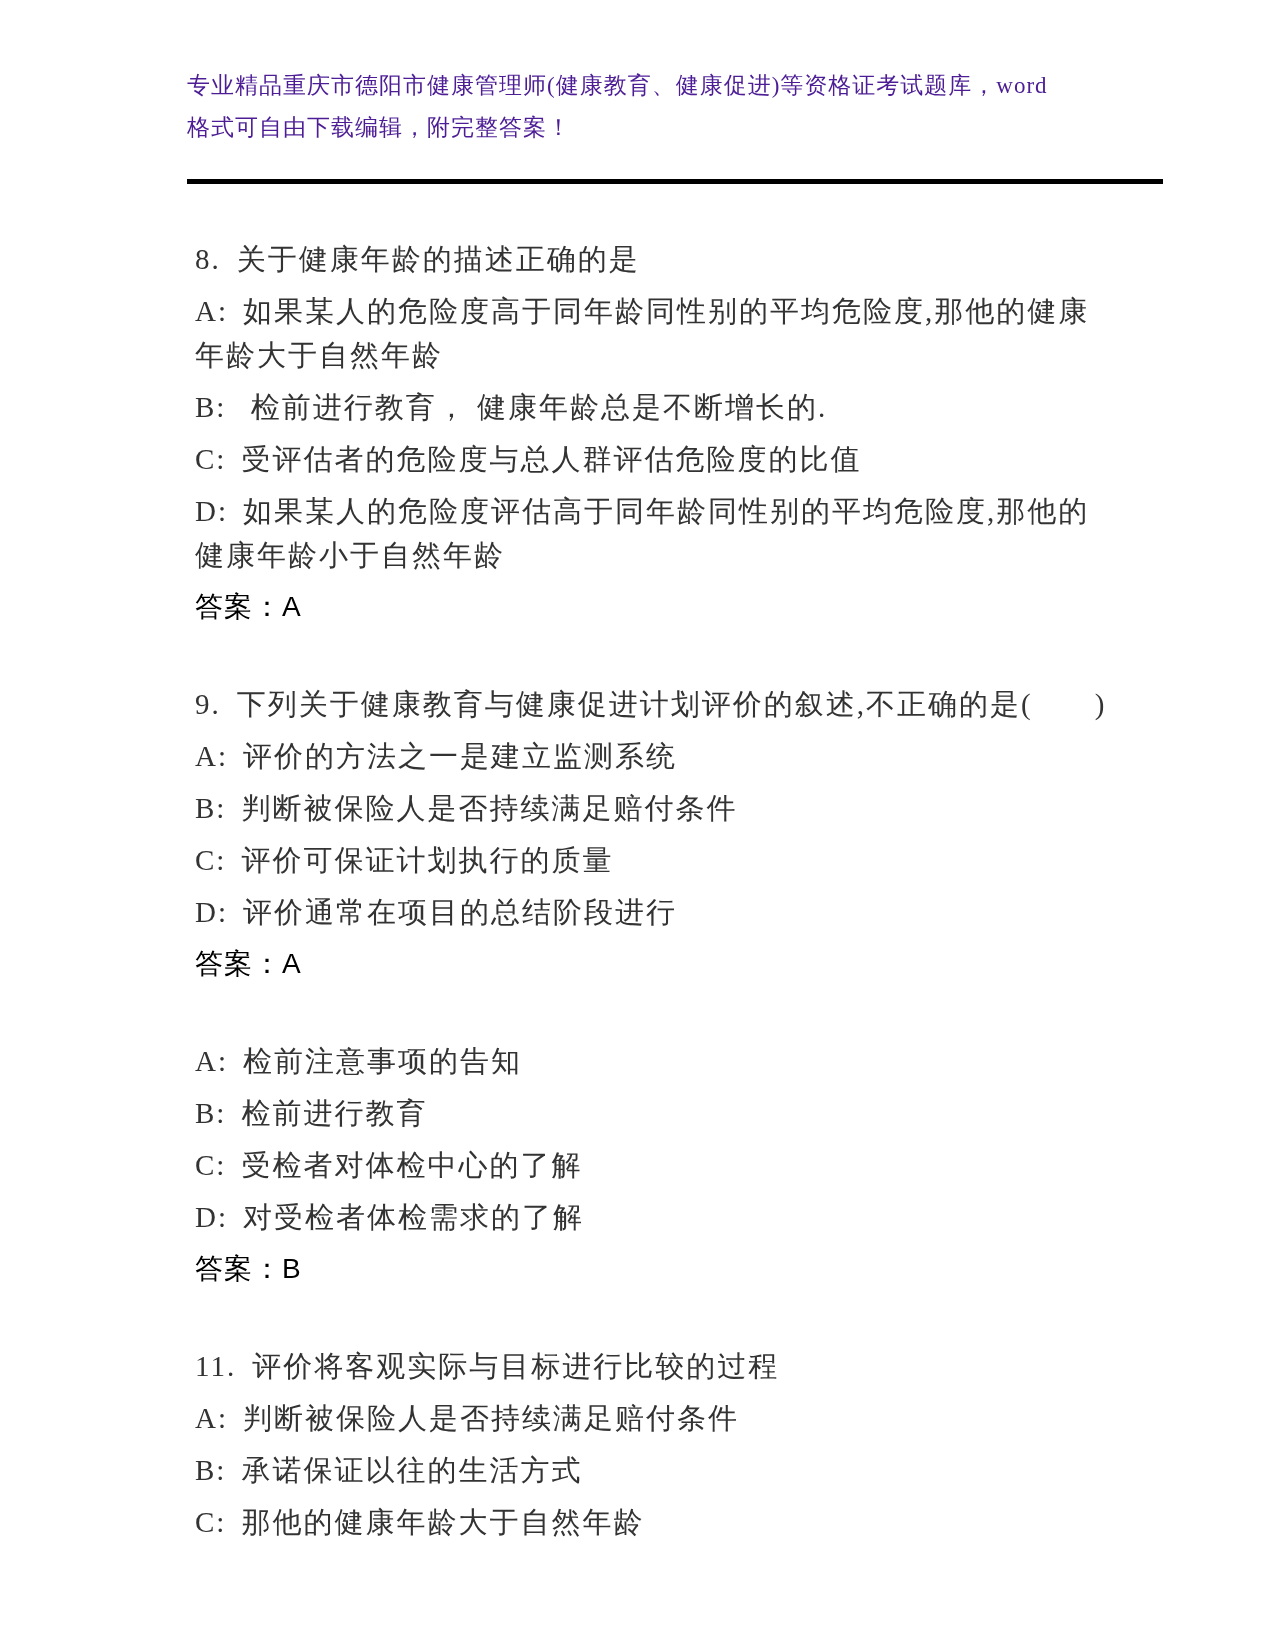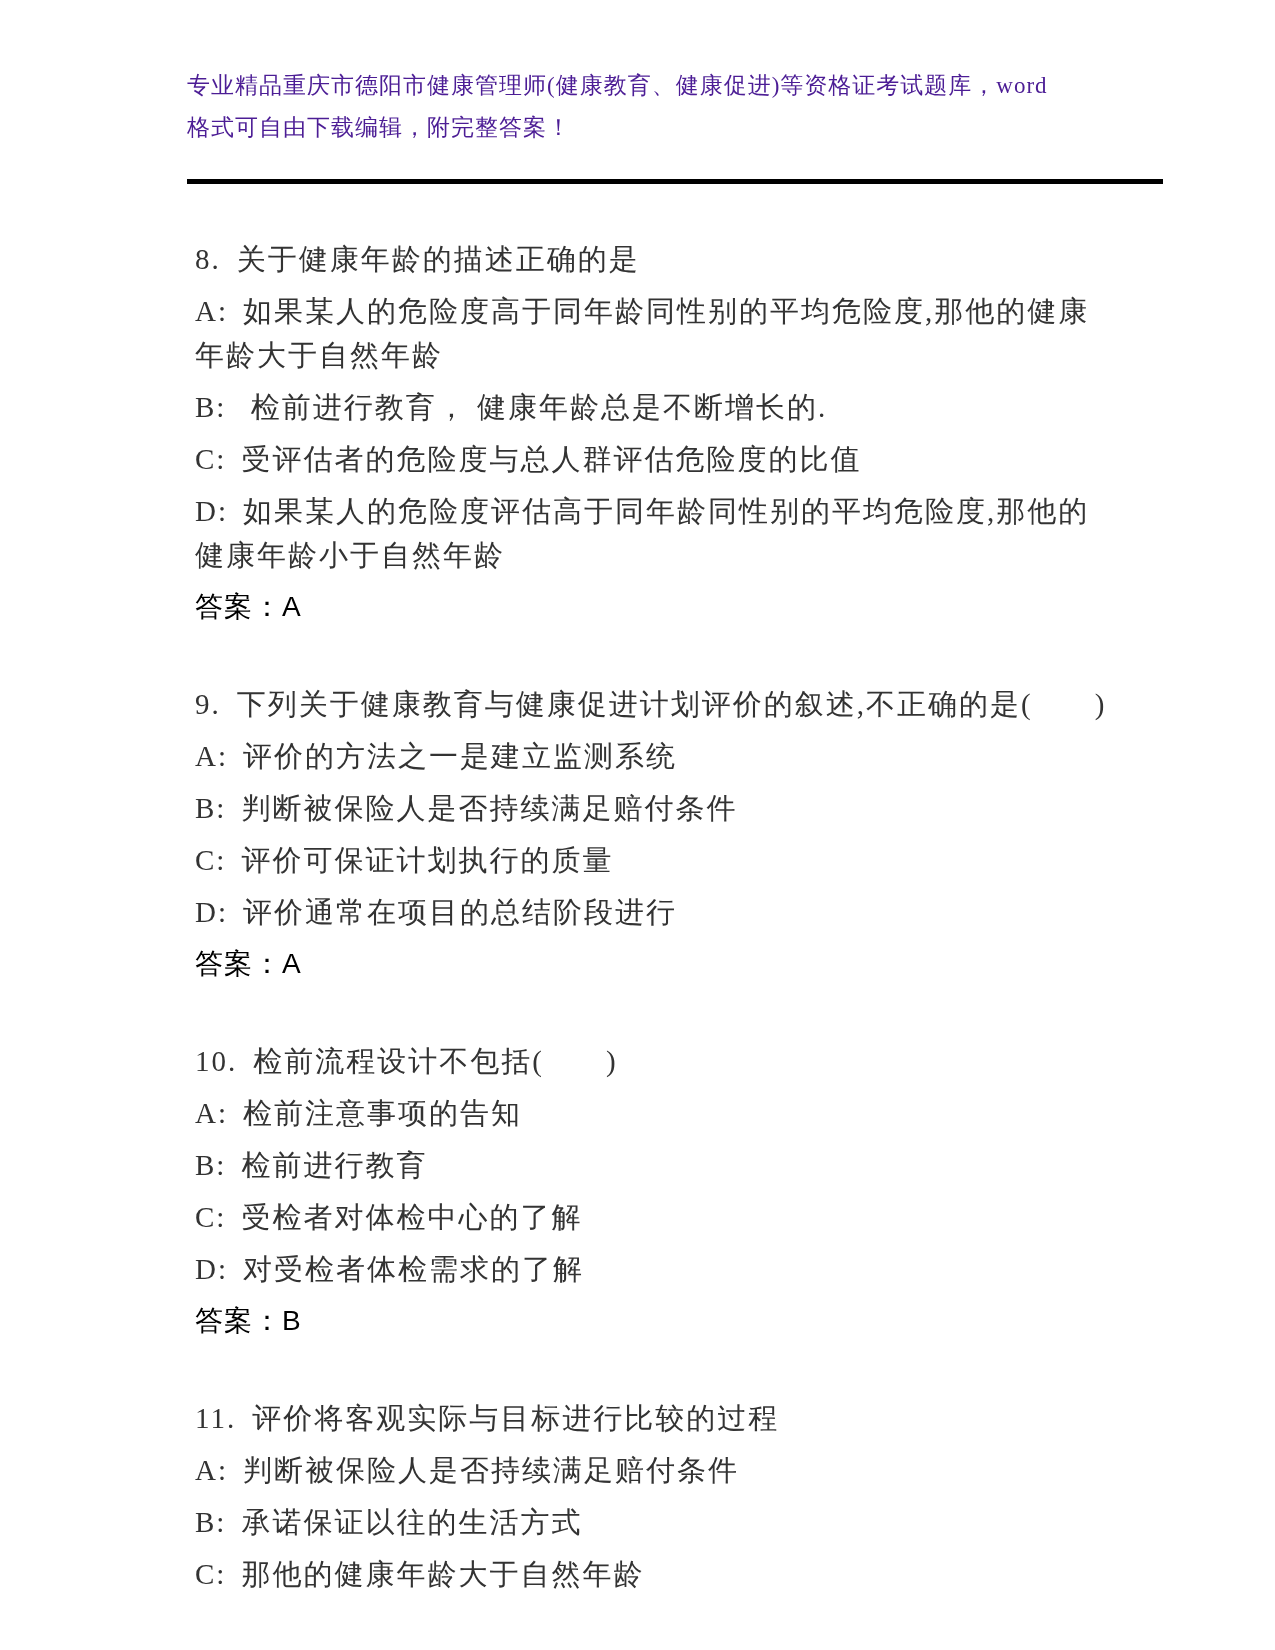--- a/index.html
+++ b/index.html
@@ -93,21 +93,20 @@
     <section class="question">
       <p><span class="q-num">9.</span><span>下列关于健康教育与健康促进计划评价的叙述,不正确的是(　　)</span></p>
       <p><span class="opt-label">A:</span><span>评价的方法之一是建立监测系统</span></p>
       <p><span class="opt-label">B:</span><span>判断被保险人是否持续满足赔付条件</span></p>
       <p><span class="opt-label">C:</span><span>评价可保证计划执行的质量</span></p>
       <p><span class="opt-label">D:</span><span>评价通常在项目的总结阶段进行</span></p>
       <p class="answer-line"><span>答案：</span><span>A</span></p>
     </section>
 
     <section class="question">
-      <p><span class="q-num">10.</span><span>检前流程设计不包括(　　)</span></p>
       <p><span class="opt-label">A:</span><span>检前注意事项的告知</span></p>
       <p><span class="opt-label">B:</span><span>检前进行教育</span></p>
       <p><span class="opt-label">C:</span><span>受检者对体检中心的了解</span></p>
       <p><span class="opt-label">D:</span><span>对受检者体检需求的了解</span></p>
       <p class="answer-line"><span>答案：</span><span>B</span></p>
     </section>
 
     <section class="question">
       <p><span class="q-num">11.</span><span>评价将客观实际与目标进行比较的过程</span></p>
       <p><span class="opt-label">A:</span><span>判断被保险人是否持续满足赔付条件</span></p>

